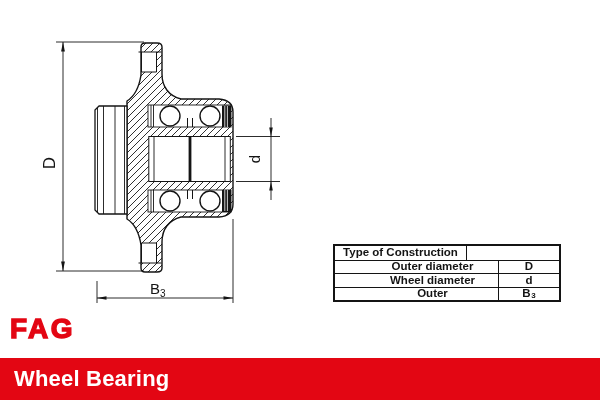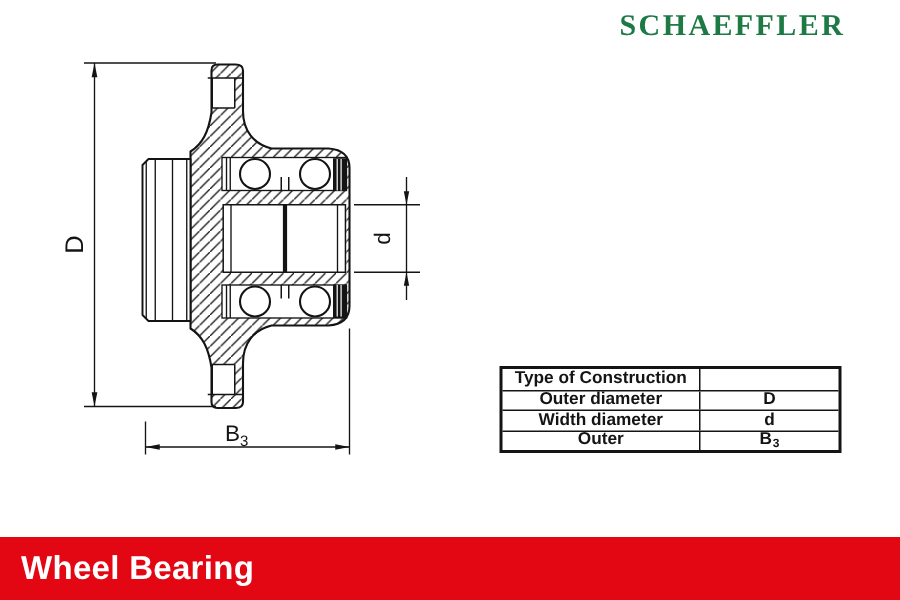--- a/index.html
+++ b/index.html
@@ -23,21 +23,21 @@
     -webkit-text-stroke:1.4px var(--red);
     white-space:nowrap;
   }
   .spec-table{
     position:absolute;left:333px;top:244px;width:228px;height:58px;
     border:2px solid var(--ink);box-sizing:border-box;
     display:grid;grid-template-rows:repeat(4,1fr);
     font-size:11.5px;font-weight:700;color:var(--ink);
   }
   .spec-row{display:grid;grid-template-columns:132px 1fr;}
-  .spec-row + .spec-row{border-top:1.2px solid var(--ink);}
+  .spec-row + .spec-row{border-top:1.2px solid var(--ink);padding-left:32px;}
   .spec-cell{display:flex;align-items:center;justify-content:center;line-height:1;}
   .spec-cell.label{border-right:1.2px solid var(--ink);}
   .spec-cell sub{font-size:8px;transform:translateY(2px);margin-left:.5px;}
   .footer-bar{
     position:absolute;left:0;top:358px;width:600px;height:42px;
     background:var(--red);display:flex;align-items:center;
   }
   .footer-title{
     color:#fff;font-weight:700;font-size:22px;padding-left:14px;
     letter-spacing:.2px;white-space:nowrap;
@@ -154,41 +154,41 @@
       <line x1="97" y1="281" x2="97" y2="303"></line>
       <line x1="233" y1="219" x2="233" y2="303"></line>
       <line x1="97" y1="298" x2="233" y2="298"></line>
       <polygon points="97,298 106.5,296.2 106.5,299.8" fill="#141414" stroke="none"></polygon>
       <polygon points="233,298 223.5,296.2 223.5,299.8" fill="#141414" stroke="none"></polygon>
     </g>
     <text x="150" y="294" font-size="15" stroke="none">B</text>
     <text x="160" y="297" font-size="10" stroke="none">3</text>
   </svg>
 
-  <div class="schaeffler">SCHAEFFLER</div>
 
   <div class="spec-table">
     <div class="spec-row">
       <div class="spec-cell label">Type of Construction</div>
     </div>
     <div class="spec-row">
       <div class="spec-cell label">Outer diameter</div>
       <div class="spec-cell">D</div>
     </div>
     <div class="spec-row">
-      <div class="spec-cell label">Width diameter</div>
+      <div class="spec-cell label">Wheel diameter</div>
       <div class="spec-cell">d</div>
     </div>
     <div class="spec-row">
       <div class="spec-cell label">Outer</div>
       <div class="spec-cell">
         <span>B</span>
           <sub>3</sub>
       </div>
     </div>
   </div>
 
+  <div class="fag">FAG</div>
 
   <div class="footer-bar">
     <div class="footer-title">Wheel Bearing</div>
   </div>
 
 </div>
 
 </body></html>

